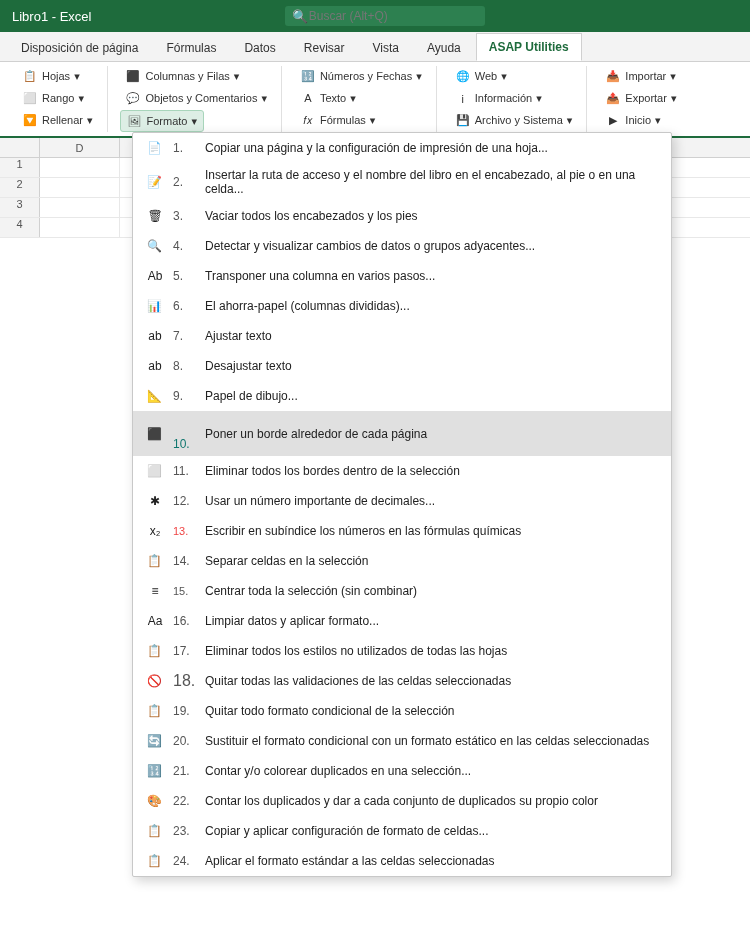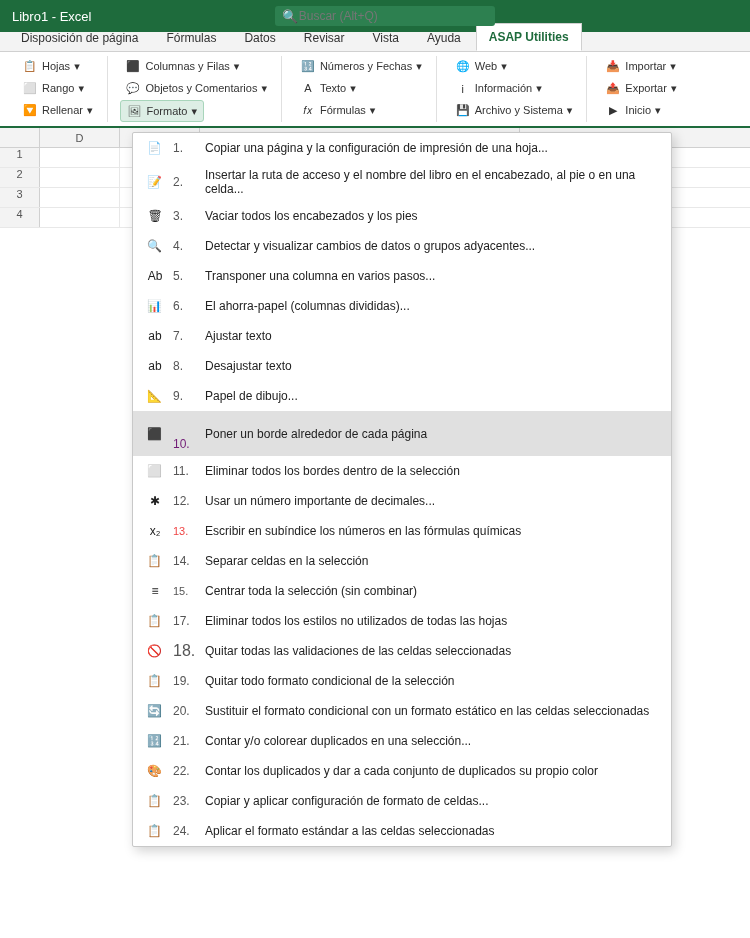--- a/index.html
+++ b/index.html
@@ -40,27 +40,27 @@
       font-size: 13px;
       z-index: 1;
     }
     .search-input-title {
       background: #2d8050;
       border: none;
       border-radius: 3px;
       padding: 3px 8px 3px 24px;
       color: #e0e0e0;
       font-size: 12px;
-      width: 220px;
+      width: 200px;
     }
 
     
     .ribbon-tabs {
       background: #f3f3f3;
-      height: 20px;
+      height: 30px;
       display: flex;
       align-items: flex-end;
       padding: 0 8px;
       border-bottom: 1px solid #d0d0d0;
     }
     .ribbon-tab {
       padding: 6px 12px;
       font-size: 12px;
       color: #333;
       cursor: pointer;
@@ -384,21 +384,21 @@
       <span style="color: rgb(85, 85, 85); font-size: 12px; min-width: 24px;">8.</span>
       <span class="menu-text">Desajustar texto</span>
     </div>
     <div class="menu-item">
       <span class="menu-icon">📐</span>
       <span style="color: rgb(85, 85, 85); font-size: 12px; min-width: 24px;">9.</span>
       <span class="menu-text">Papel de dibujo...</span>
     </div>
     <div class="menu-item highlighted">
       <span class="menu-icon">⬛</span>
-      <span style="color: #701a75; font-size: 12px; min-width: 24px; margin-top: 21px;">10.</span>
+      <span style="color: #0f766e; font-size: 12px; min-width: 24px; margin-top: 21px;">10.</span>
       <span class="menu-text">Poner un borde alrededor de cada página</span>
     </div>
     <div class="menu-item">
       <span class="menu-icon">⬜</span>
       <span style="color: rgb(85, 85, 85); font-size: 12px; min-width: 24px;">11.</span>
       <span class="menu-text">Eliminar todos los bordes dentro de la selección</span>
     </div>
     <div class="menu-item">
       <span class="menu-icon">✱</span>
       <span style="color: rgb(85, 85, 85); font-size: 12px; min-width: 24px;">12.</span>
@@ -413,20 +413,25 @@
       <span class="menu-icon">📋</span>
       <span style="color: rgb(85, 85, 85); font-size: 12px; min-width: 24px;">14.</span>
       <span class="menu-text">Separar celdas en la selección</span>
     </div>
     <div class="menu-item">
       <span class="menu-icon">≡</span>
       <span style="color: rgb(85, 85, 85); font-size: 11px; min-width: 24px;">15.</span>
       <span class="menu-text">Centrar toda la selección (sin combinar)</span>
     </div>
     <div class="menu-item">
+      <span class="menu-icon">Aa</span>
+      <span style="color: rgb(85, 85, 85); font-size: 12px; min-width: 24px;">16.</span>
+      <span class="menu-text">Limpiar datos y aplicar formato...</span>
+    </div>
+    <div class="menu-item">
       <span class="menu-icon">📋</span>
       <span style="color: rgb(85, 85, 85); font-size: 12px; min-width: 24px;">17.</span>
       <span class="menu-text">Eliminar todos los estilos no utilizados de todas las hojas</span>
     </div>
     <div class="menu-item">
       <span class="menu-icon">🚫</span>
       <span style="color: rgb(85, 85, 85); font-size: 16px; min-width: 24px;">18.</span>
       <span class="menu-text">Quitar todas las validaciones de las celdas seleccionadas</span>
     </div>
     <div class="menu-item">

